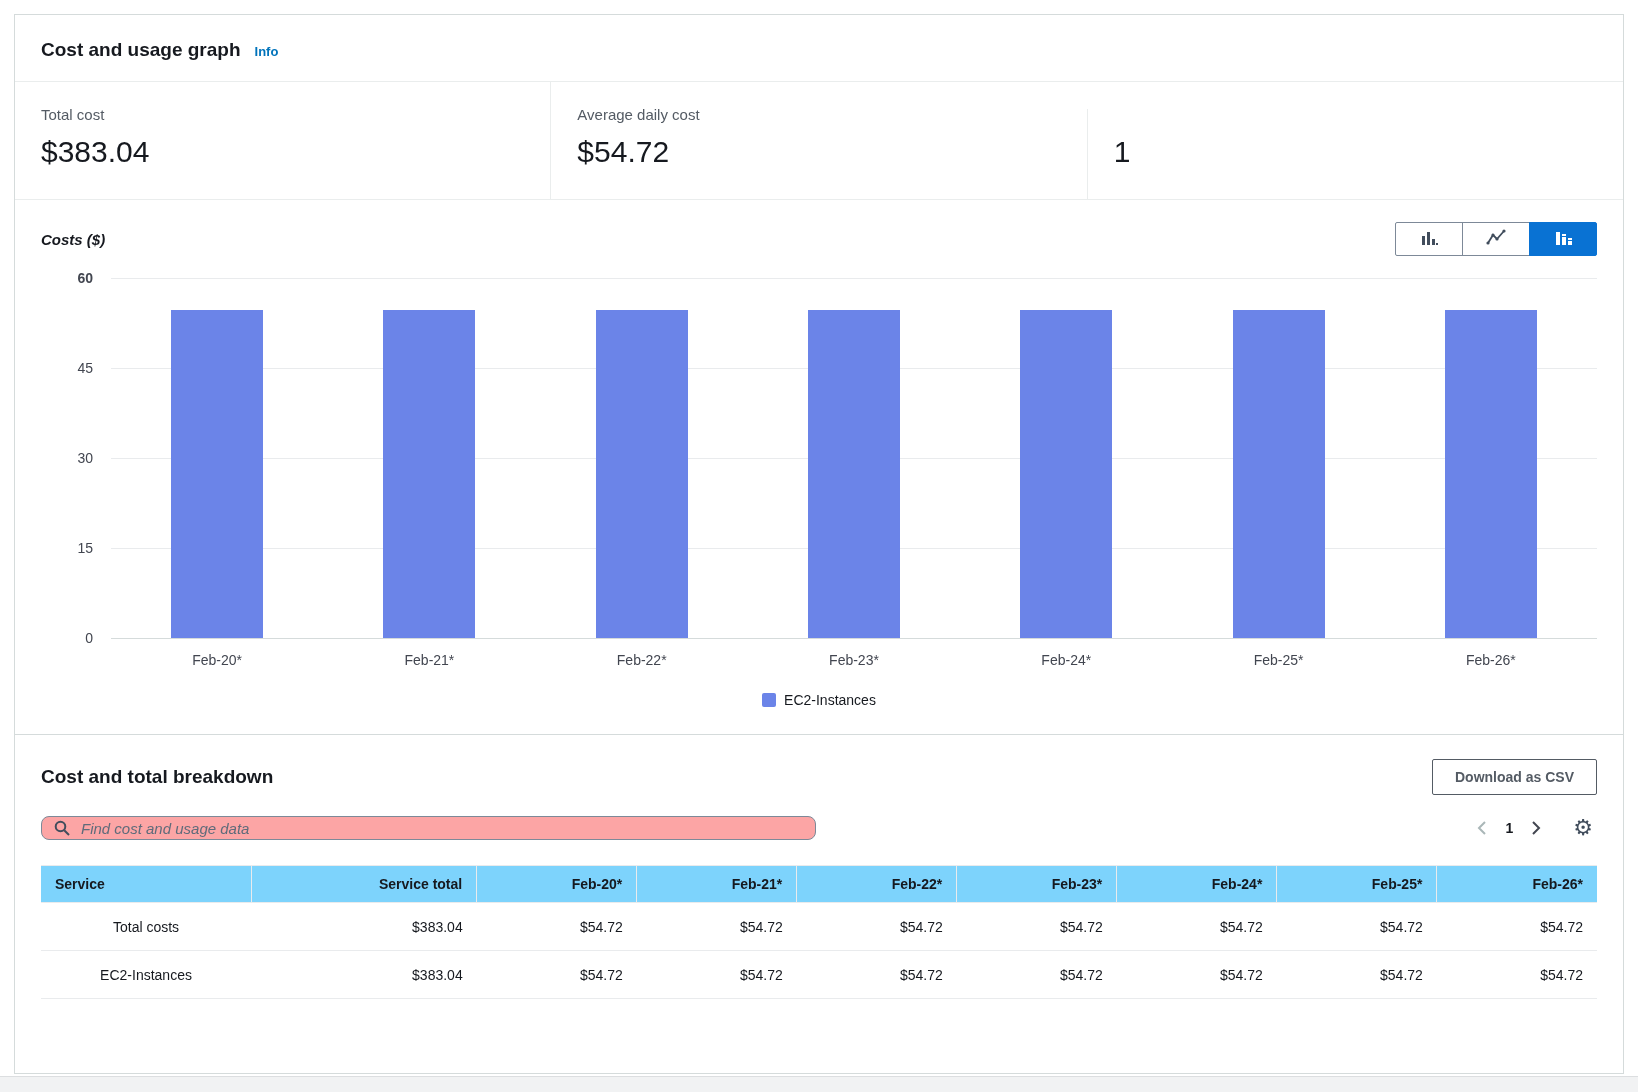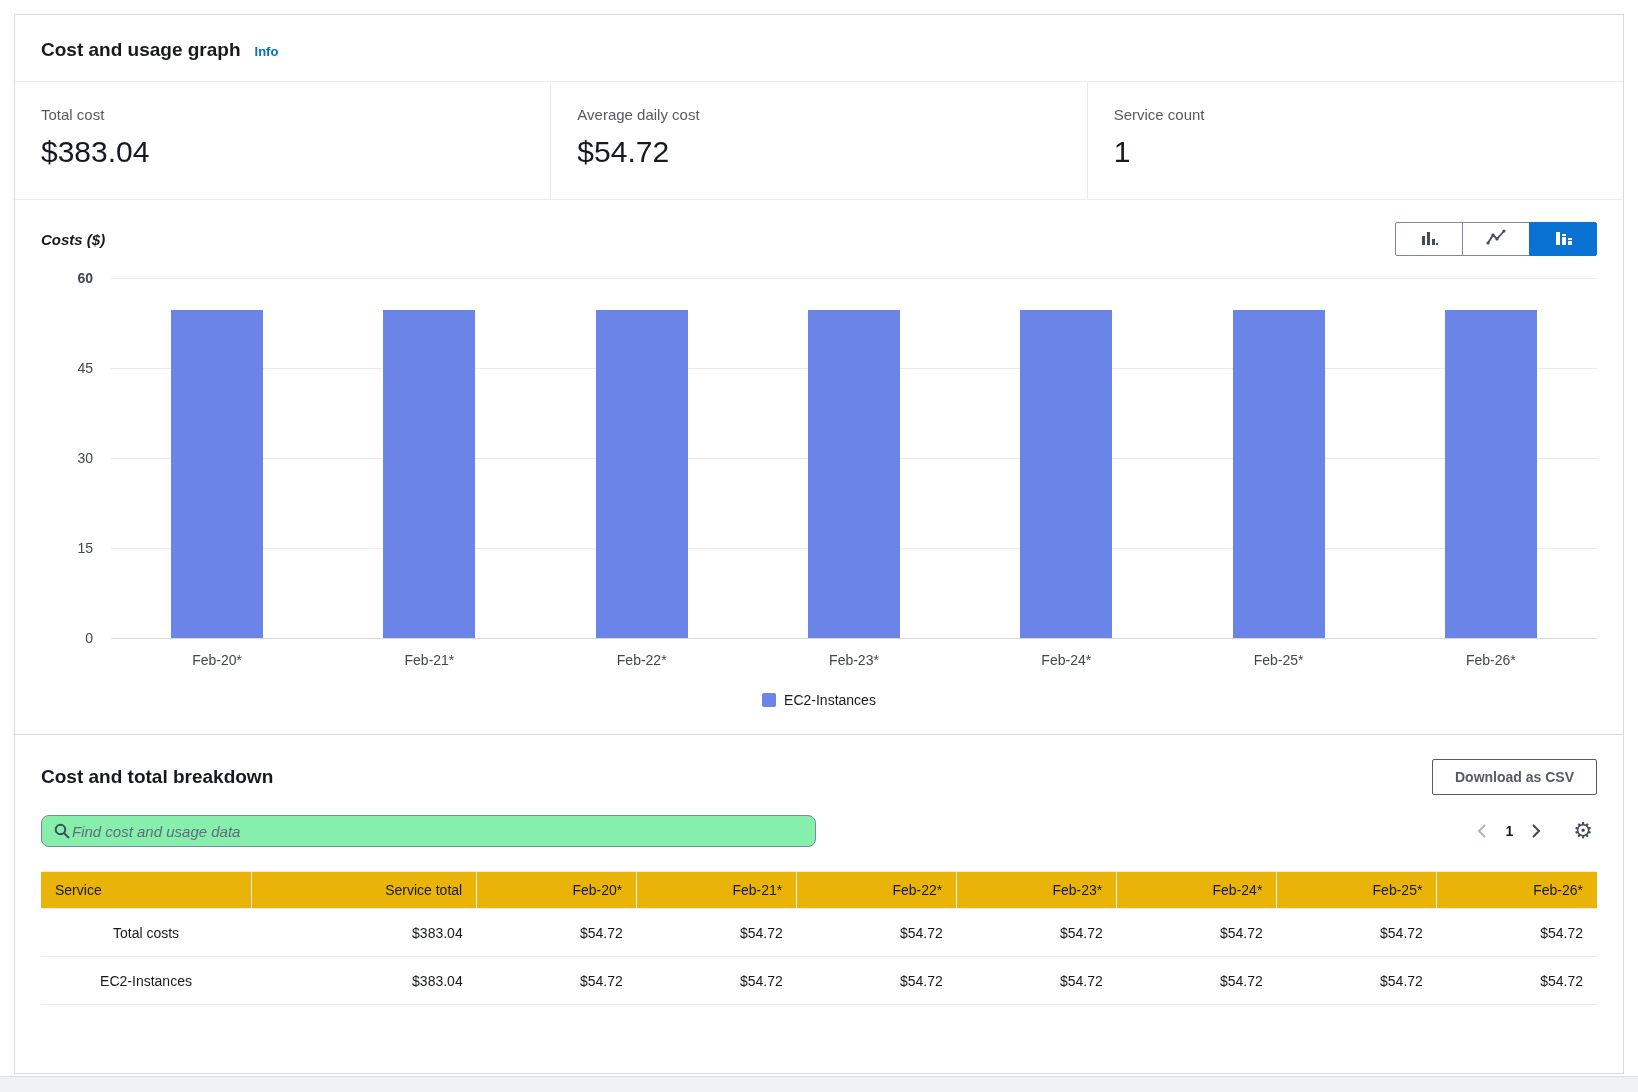--- a/index.html
+++ b/index.html
@@ -48,30 +48,30 @@
   .legend { display:flex; justify-content:center; align-items:center; gap:8px; margin-top:24px; }
   .legend-swatch { width:14px; height:14px; border-radius:2px; background:var(--bar); }
   .legend-label { font-size:14px; }
 
   .breakdown-section { flex:1; padding:24px 26px 10px; }
   .breakdown-header { display:flex; justify-content:space-between; align-items:center; }
   .breakdown-title { font-size:19px; font-weight:bold; }
   .csv-button { background:#fff; border:1px solid #545b64; border-radius:2px; color:#545b64; font-weight:bold; font-size:14px; padding:9px 22px; font-family:inherit; cursor:pointer; }
 
   .controls-row { display:flex; justify-content:space-between; align-items:center; margin-top:20px; }
-  .search-box { display:flex; align-items:center; width:775px; height:32px; border:1px solid #7d8998; border-radius:8px; padding:0 12px; background:#86efac; }
+  .search-box { display:flex; align-items:center; width:775px; height:24px; border:1px solid #7d8998; border-radius:8px; padding:0 12px; gap:9px; background:#fca5a5; }
   .search-input { border:none; outline:none; flex:1; font-size:15px; color:#16191f; font-family:inherit; background:transparent; }
   .search-input::placeholder { color:#5f6b7a; font-style:italic; }
   .right-controls { display:flex; align-items:center; }
   .page-btn { background:none; border:none; padding:4px 6px; cursor:pointer; display:flex; align-items:center; }
   .page-num { font-size:14px; font-weight:bold; padding:0 8px; }
   .gear-btn { background:none; border:none; cursor:pointer; padding:2px 4px; margin-left:20px; font-size:22px; line-height:22px; color:#414d5c; font-family:"DejaVu Sans", sans-serif; }
 
   table.breakdown-table { width:100%; border-collapse:collapse; margin-top:24px; table-layout:fixed; }
-  .breakdown-table thead th { background:#eab308; border-top:1px solid #e9ebed; border-bottom:1px solid #e9ebed; font-size:14px; font-weight:normal; height:37px; text-align:right; padding:0 14px; overflow:hidden; white-space:nowrap; }
+  .breakdown-table thead th { background:#7dd3fc; border-top:1px solid #e9ebed; border-bottom:1px solid #e9ebed; font-size:14px; font-weight:bold; height:37px; text-align:right; padding:0 14px; overflow:hidden; white-space:nowrap; }
   .breakdown-table thead th:first-child { text-align:left; }
   .breakdown-table thead th + th { border-left:1px solid #e9ebed; }
   .breakdown-table tbody td { font-size:14px; height:48px; border-bottom:1px solid #e9ebed; text-align:right; padding:0 14px; white-space:nowrap; }
   .breakdown-table tbody td:first-child { text-align:center; }
 </style>
 </head>
 <body>
 
 <div class="card">
 
@@ -83,21 +83,20 @@
   <div class="stats-row">
     <div class="stat">
       <div class="stat-label">Total cost</div>
       <div class="stat-value">$383.04</div>
     </div>
     <div class="stat">
       <div class="stat-label">Average daily cost</div>
       <div class="stat-value">$54.72</div>
     </div>
     <div class="stat">
-      <div class="stat-label">Service count</div>
       <div class="stat-value">1</div>
     </div>
   </div>
 
   <div class="chart-section">
     <div class="chart-header">
       <span class="axis-title">Costs ($)</span>
       <div class="toggle-group">
         <button class="toggle-btn">
           <span>

